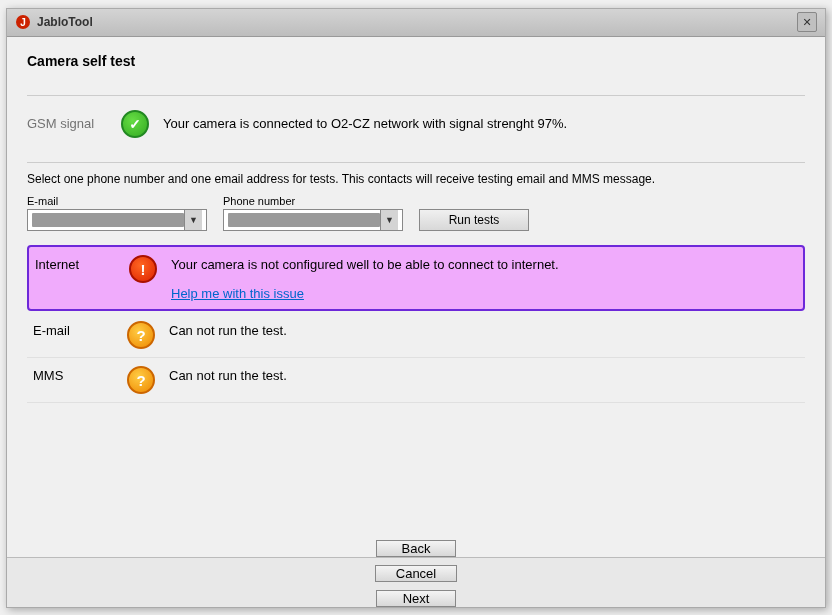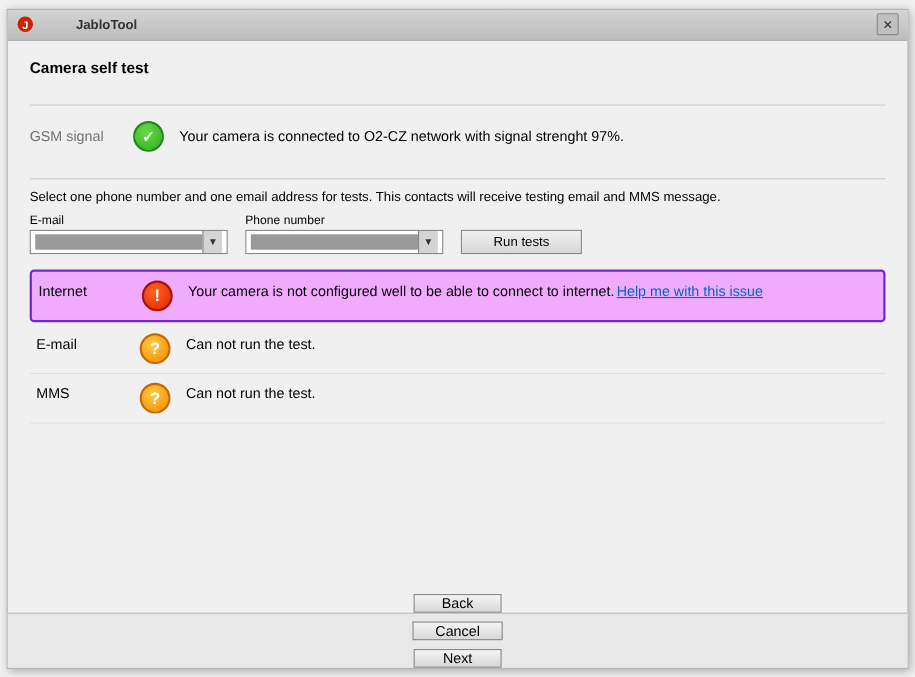--- a/index.html
+++ b/index.html
@@ -41,21 +41,20 @@
       height: 16px;
       margin-right: 6px;
       flex-shrink: 0;
     }
 
     .title-bar-text {
       flex: 1;
       font-size: 12px;
       font-weight: bold;
       color: #333;
-      margin-left: 32px;
     }
 
     .title-bar-close {
       width: 20px;
       height: 20px;
       background: #c0c0c0;
       border: 1px solid #888;
       display: flex;
       align-items: center;
       justify-content: center;
@@ -210,22 +209,22 @@
       width: 28px;
       height: 28px;
       flex-shrink: 0;
       display: flex;
       align-items: center;
       justify-content: center;
     }
 
     .test-message-col {
       display: flex;
-      flex-direction: row;
-      gap: 2px;
+      flex-direction: column;
+      gap: 14px;
       padding-top: 2px;
     }
 
     .test-message {
       font-size: 13px;
       color: #000;
     }
 
     .help-link {
       color: #0066cc;

